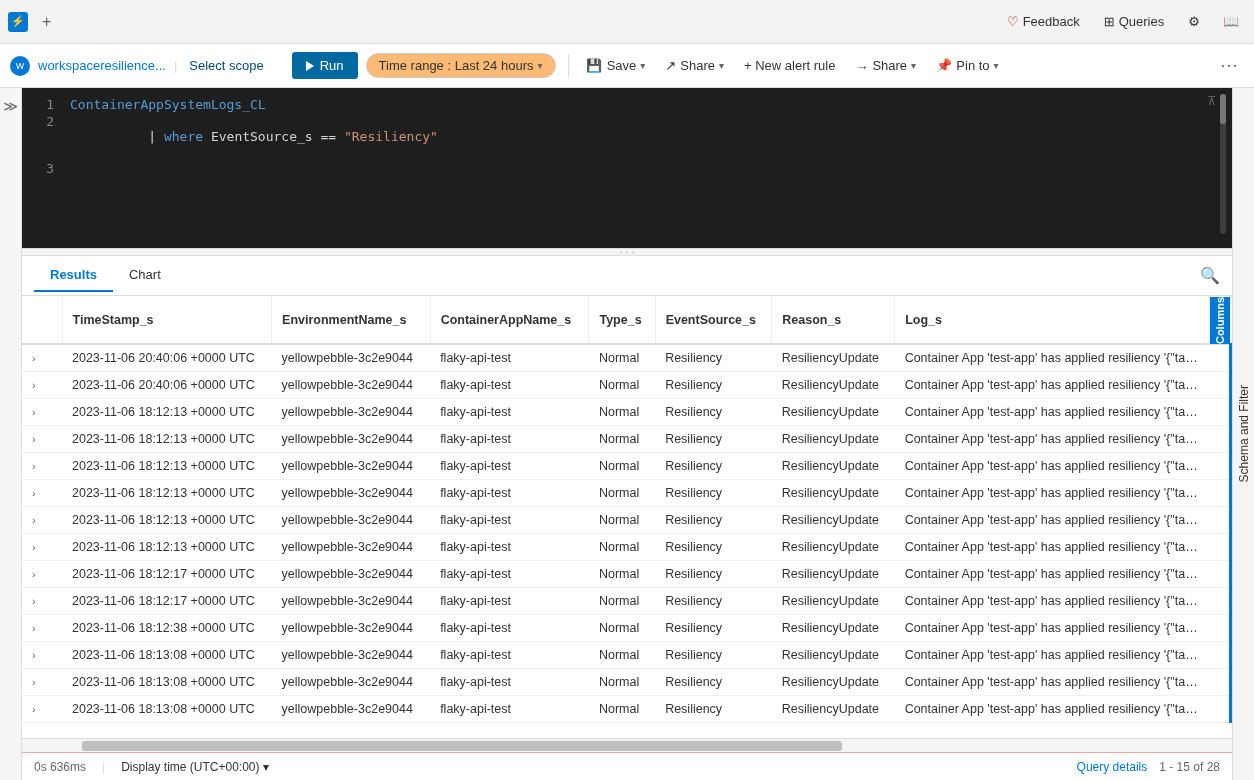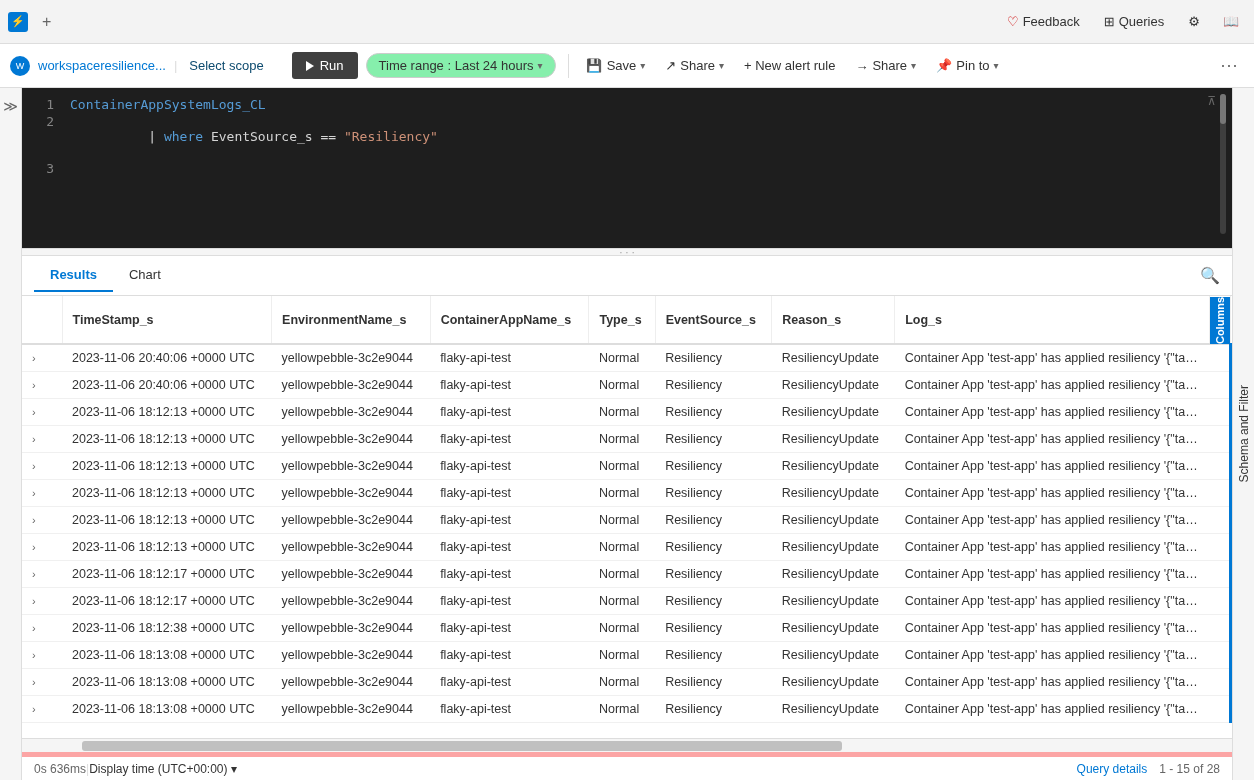--- a/index.html
+++ b/index.html
@@ -24,28 +24,28 @@
     .toolbar {
       display: flex; align-items: center; height: 44px;
       background: #fff; border-bottom: 1px solid #ddd;
       padding: 0 10px; gap: 8px;
     }
     .workspace-icon { width: 20px; height: 20px; background: #0078d4; border-radius: 50%; display: flex; align-items: center; justify-content: center; color: white; font-size: 9px; }
     .workspace-name { color: #0078d4; cursor: pointer; font-size: 13px; }
     .scope-btn { color: #0c4a6e; cursor: pointer; font-size: 13px; padding: 2px 4px; }
     .run-btn {
       display: flex; align-items: center; gap: 6px;
-      background: #404040; color: white; border: none;
+      background: #0369a1; color: white; border: none;
       padding: 6px 14px; border-radius: 3px; cursor: pointer; font-size: 13px;
     }
     .run-triangle { width: 0; height: 0; border-top: 5px solid transparent; border-bottom: 5px solid transparent; border-left: 8px solid white; }
     .time-range-btn {
       display: flex; align-items: center; gap: 4px;
       border: 1px solid #ccc; border-radius: 16px; padding: 4px 12px;
-      cursor: pointer; font-size: 13px; background: #86efac;
+      cursor: pointer; font-size: 13px; background: #fdba74;
     }
     .divider-v { width: 1px; height: 24px; background: #ddd; margin: 0 4px; }
     .toolbar-action { display: flex; align-items: center; gap: 4px; cursor: pointer; font-size: 13px; padding: 4px 6px; border-radius: 3px; color: #333; }
     .toolbar-spacer { flex: 1; }
     .more-btn { font-size: 18px; color: #666; cursor: pointer; padding: 4px 6px; }
 
     
     .main { display: flex; height: calc(780px - 88px); }
 
     
@@ -96,22 +96,22 @@
     }
     .schema-label {
       writing-mode: vertical-rl; text-orientation: mixed;
       font-size: 12px; color: #333; transform: rotate(180deg);
       cursor: pointer; padding: 8px 0; user-select: none;
     }
 
     
     .status-bar {
       display: flex; align-items: center; height: 28px;
-      background: #fff; border-top: 5px solid #fca5a5;
-      padding: 0 12px; font-size: 12px; color: #666; 
+      background: #fff; border-top: 1px solid #fca5a5;
+      padding: 0 12px; font-size: 12px; color: #666; gap: 16px;
     }
     .status-right { margin-left: auto; display: flex; align-items: flex-end; gap: 12px; }
     .query-details-link { color: #0078d4; cursor: pointer; }
 
     
     .h-scrollbar { height: 14px; background: #f5f5f5; border-top: 1px solid #ddd; position: relative; }
     .h-scrollbar-thumb { position: absolute; left: 60px; width: 760px; height: 10px; top: 2px; background: #c0c0c0; border-radius: 3px; cursor: pointer; }
 
     .dropdown-arrow { font-size: 10px; color: #666; }
   </style>

